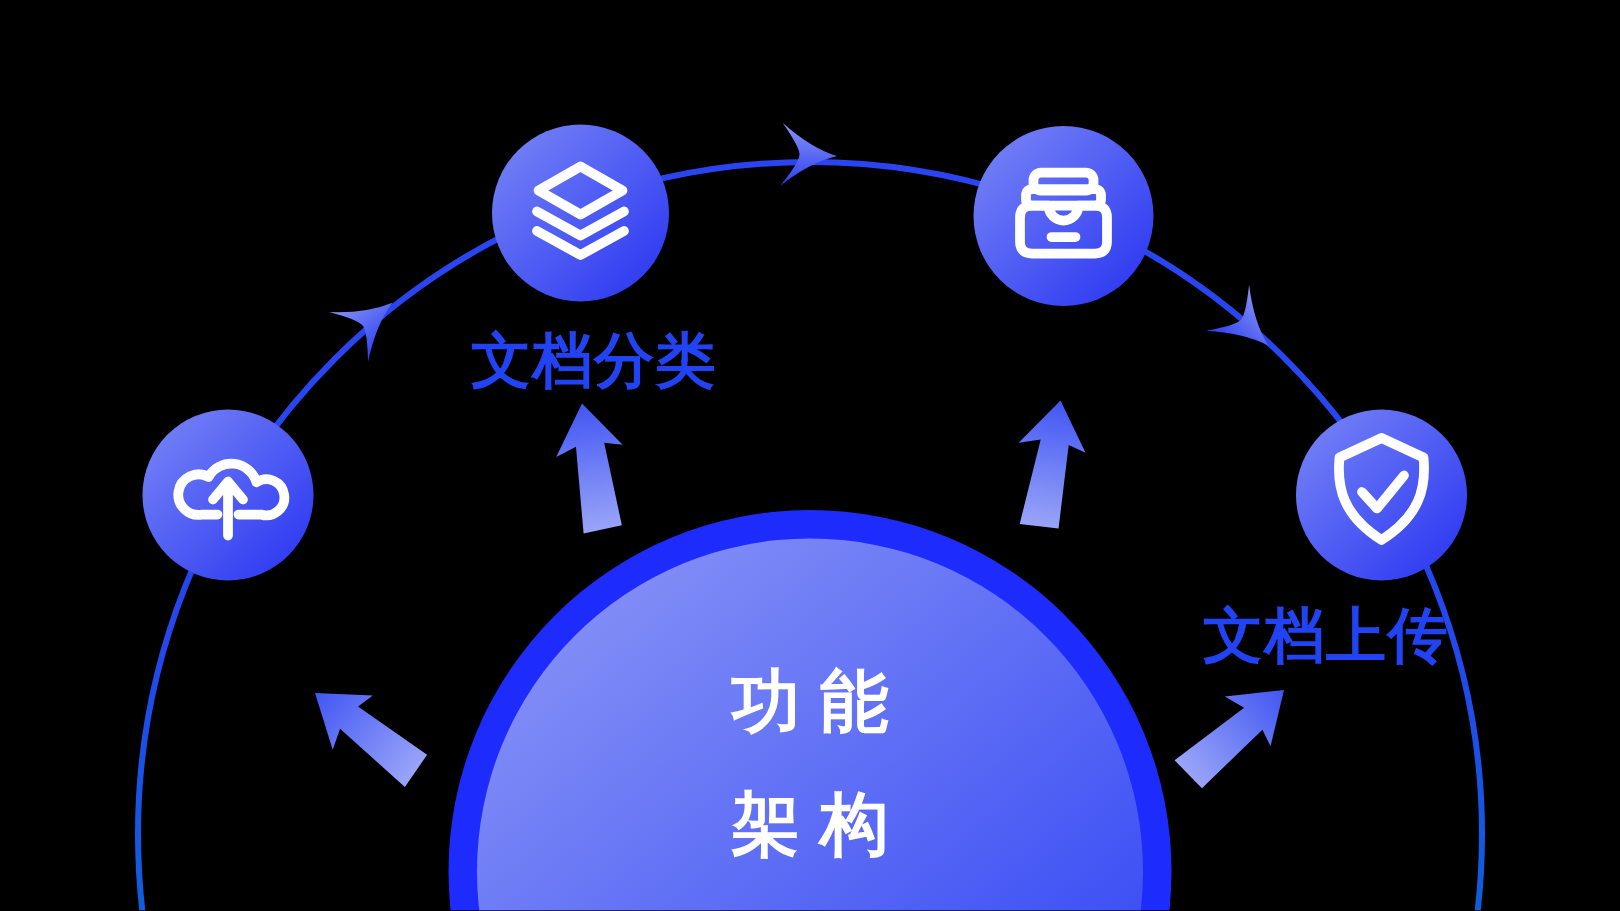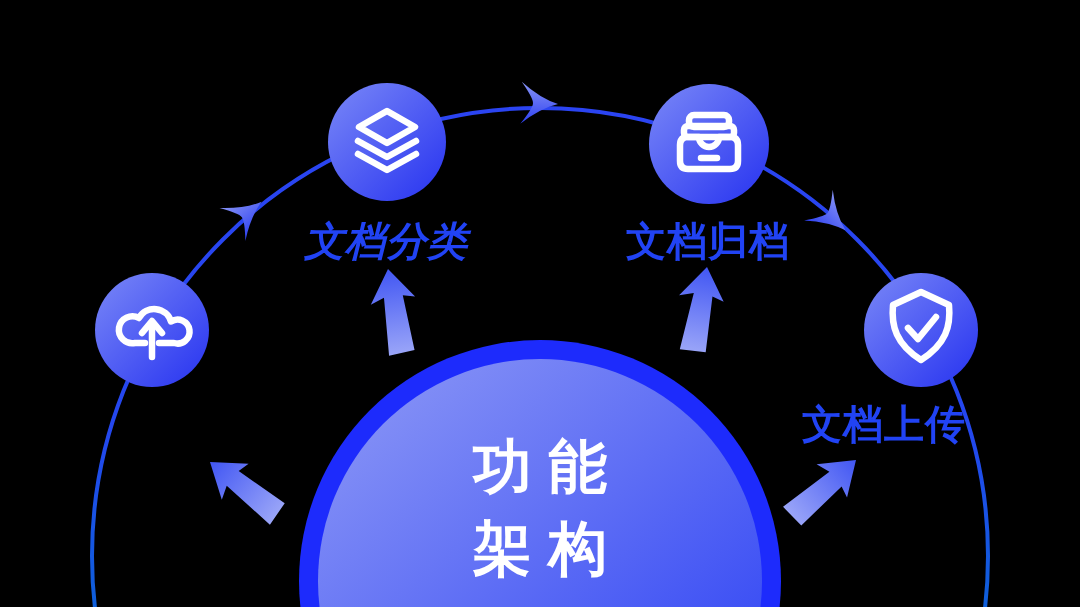--- a/index.html
+++ b/index.html
@@ -8,21 +8,21 @@
     font-family:"Liberation Sans","DejaVu Sans",sans-serif;
   }
   #stage svg{position:absolute;left:0;top:0;}
   .node-label{
     position:absolute;transform:translate(-50%,-50%);
     color:#2143F4;font-size:40px;font-weight:900;letter-spacing:1px;
     white-space:nowrap;line-height:1;
   }
   .center-title{
     position:absolute;transform:translate(-50%,-50%);
-    color:#FFFFFF;font-weight:900;font-size:59px;line-height:1;
+    color:#FFFFFF;font-weight:900;font-size:46px;line-height:1;
     letter-spacing:0.28em;padding-left:0.28em;white-space:nowrap;
   }
 </style>
 </head>
 <body>
 
 <div id="stage">
 
   <svg width="1080" height="607" viewBox="0 0 1080 607">
     <defs>
@@ -99,20 +99,19 @@
 
     <g transform="translate(921,330)">
       <circle r="57" fill="url(#nodeGrad)"></circle>
       <g fill="none" stroke="#FFFFFF" stroke-width="6.5" stroke-linecap="round" stroke-linejoin="round">
         <path d="M 0,-38 L 28,-25 C 30,-4 25,14 0,30 C -25,14 -30,-4 -28,-25 Z"></path>
         <path d="M -13,-2 L -3,9 L 15,-13"></path>
       </g>
     </g>
   </svg>
 
-  <div class="node-label" style="left:386px;top:241px;font-style:italic;">文档分类</div>
-  <div class="node-label" style="left:708px;top:241px;">文档归档</div>
+  <div class="node-label" style="left:396px;top:241px;">文档分类</div>
   <div class="node-label" style="left:884px;top:424px;">文档上传</div>
 
   <div class="center-title" style="left:540px;top:467px;">功能</div>
   <div class="center-title" style="left:540px;top:549px;text-align:right;">架构</div>
 
 </div>
 
 </body></html>

